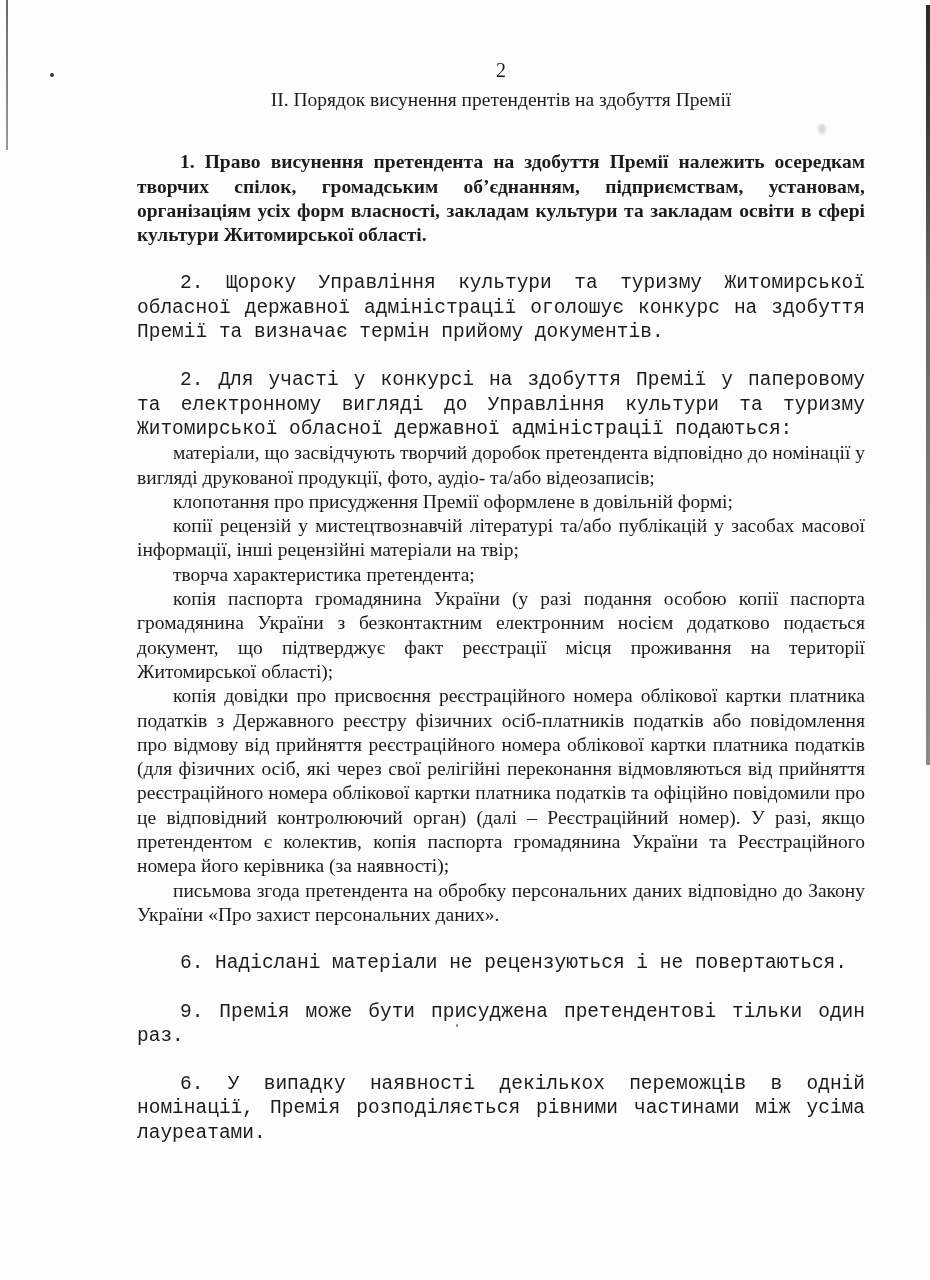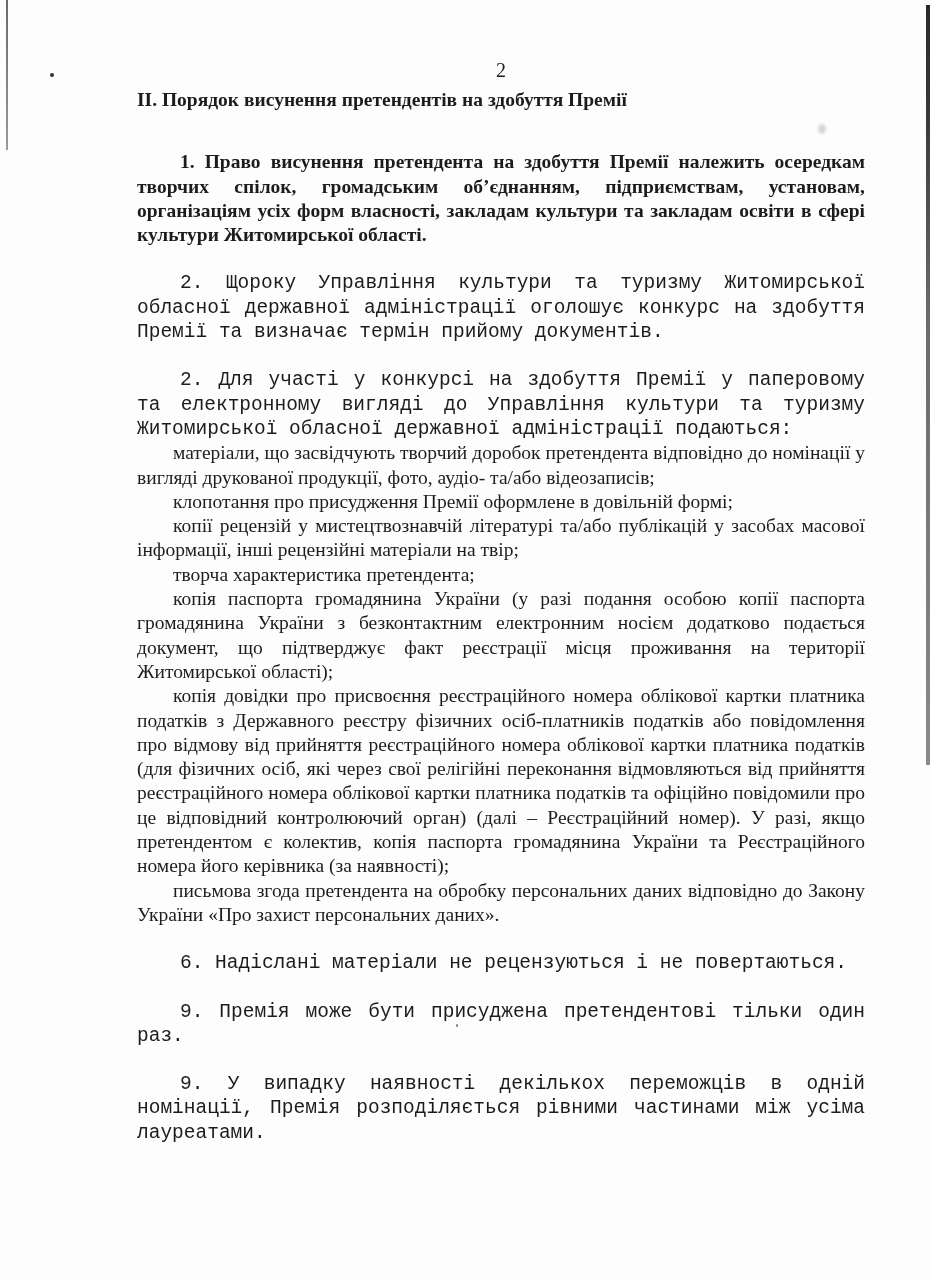--- a/index.html
+++ b/index.html
@@ -47,21 +47,22 @@
       font-size: 19.5px;
       line-height: 24.3px;
     }
     .page-number {
       text-align: center;
       margin: 0;
       height: 26px;
       font-size: 20px;
     }
     .section-title {
-      font-weight: bold;
+      text-align: center;
+      font-weight: normal;
       margin: 4px 0 0 0;
       font-size: 19.5px;
     }
     p {
       margin: 0;
       text-align: justify;
       text-indent: 43px;
     }
     .para-gap-first { margin-top: 38px; font-weight: bold; }
     .para-gap { margin-top: 24px; font-family: Liberation Mono, monospace; }
@@ -89,14 +90,14 @@
     <p class="list-item">клопотання про присудження Премії оформлене в довільній формі;</p>
     <p class="list-item">копії рецензій у мистецтвознавчій літературі та/або публікацій у засобах масової інформації, інші рецензійні матеріали на твір;</p>
     <p class="list-item">творча характеристика претендента;</p>
     <p class="list-item">копія паспорта громадянина України (у разі подання особою копії паспорта громадянина України з безконтактним електронним носієм додатково подається документ, що підтверджує факт реєстрації місця проживання на території Житомирської області);</p>
     <p class="list-item">копія довідки про присвоєння реєстраційного номера облікової картки платника податків з Державного реєстру фізичних осіб-платників податків або повідомлення про відмову від прийняття реєстраційного номера облікової картки платника податків (для фізичних осіб, які через свої релігійні переконання відмовляються від прийняття реєстраційного номера облікової картки платника податків та офіційно повідомили про це відповідний контролюючий орган) (далі – Реєстраційний номер). У разі, якщо претендентом є колектив, копія паспорта громадянина України та Реєстраційного номера його керівника (за наявності);</p>
     <p class="list-item">письмова згода претендента на обробку персональних даних відповідно до Закону України «Про захист персональних даних».</p>
   </div>
 
   <p class="para-gap">6. Надіслані матеріали не рецензуються і не повертаються.</p>
   <p class="para-gap">9. Премія може бути присуджена претендентові тільки один раз.</p>
-  <p class="para-gap">9. У випадку наявності декількох переможців в одній номінації, Премія розподіляється рівними частинами між усіма лауреатами.</p>
+  <p class="para-gap">6. У випадку наявності декількох переможців в одній номінації, Премія розподіляється рівними частинами між усіма лауреатами.</p>
 </div>
 
 </body></html>

